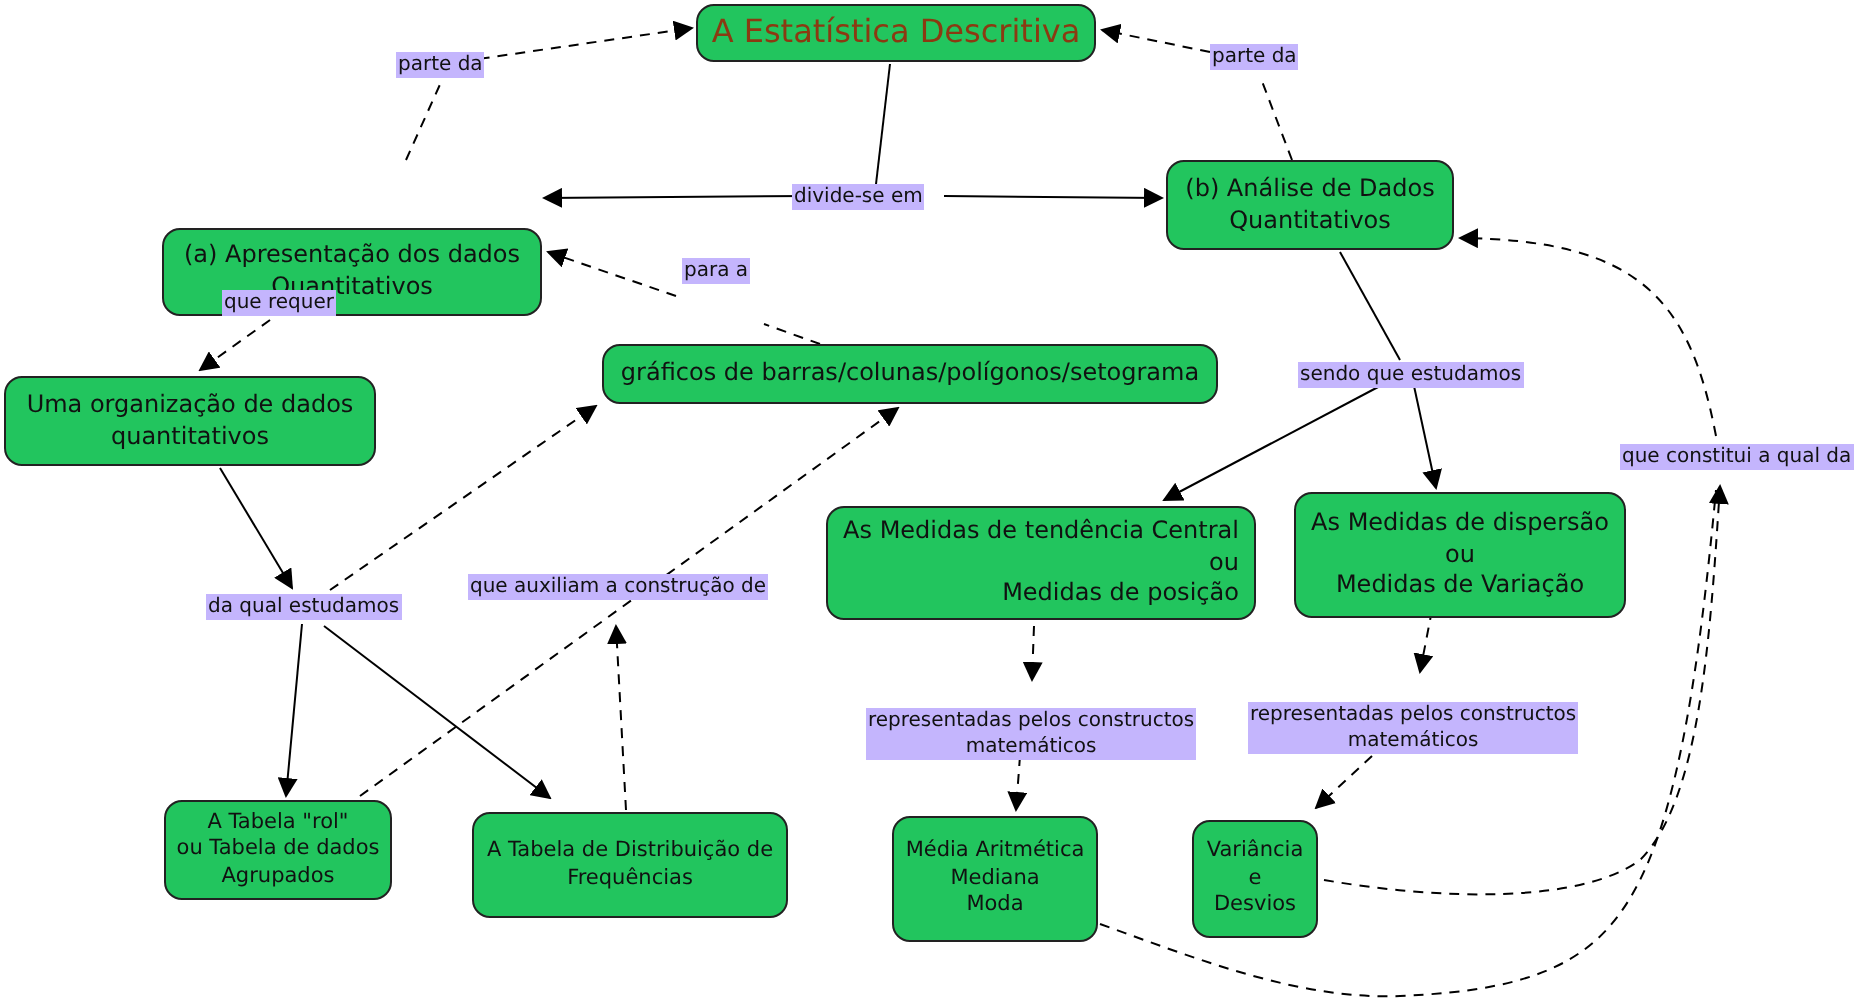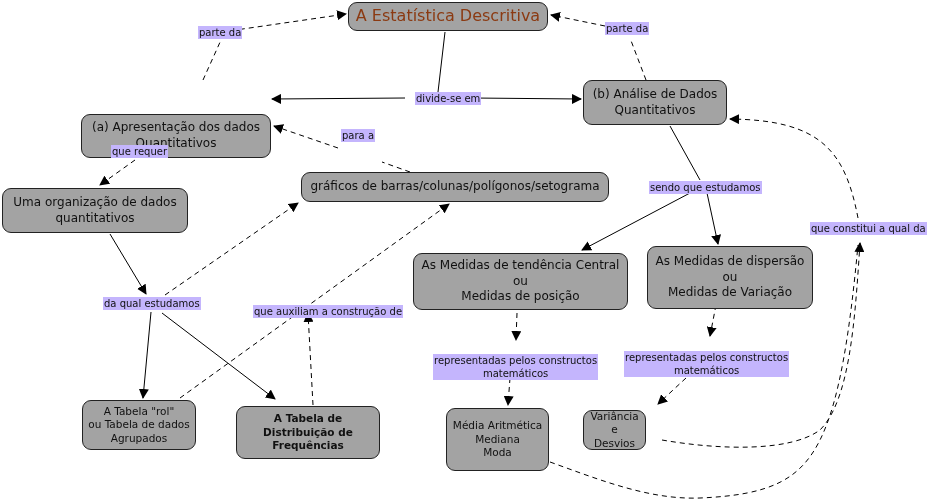--- a/index.html
+++ b/index.html
@@ -1,19 +1,19 @@
 <!DOCTYPE html>
 <html><head>
 <meta charset="utf-8">
 <style>
   html, body { margin:0; padding:0; background:#ffffff; }
   body { width:930px; height:502px; position:relative; overflow:hidden;
          font-family:"DejaVu Sans", sans-serif; }
   svg#edges { position:absolute; left:0; top:0; width:930px; height:502px; }
-  .node { position:absolute; box-sizing:border-box; background:#a3a3a3;
+  .node { position:absolute; box-sizing:border-box; background:#22c55e;
           border:1px solid #222; border-radius:9px; display:flex; align-items:center;
           justify-content:center; text-align:center; color:#111; white-space:pre-line;
           line-height:1.3; }
   .n12 { font-size:12px; }
   .n11 { font-size:10.5px; }
   .root { font-size:16px; color:#8b3a12; }
   .lbl { position:absolute; font-size:10px; color:#111; background:#c4b5fd;
          text-align:center; white-space:pre-line; line-height:1.3; padding:0 1px; }
 </style>
 </head>
@@ -64,43 +64,43 @@
 </svg>
 
 <div class="node root" style="left:348px;top:2px;width:200px;height:29px;">A Estatística Descritiva</div>
 <div class="node n12" style="left:81px;top:82px;width:190px;height:44px;margin-top:32px;">(a) Apresentação dos dados
 Quantitativos</div>
 <div class="node n12" style="left:583px;top:80px;width:144px;height:45px;">(b) Análise de Dados
 Quantitativos</div>
 <div class="node n12" style="left:2px;top:188px;width:186px;height:45px;">Uma organização de dados
 quantitativos</div>
 <div class="node n12" style="left:301px;top:172px;width:308px;height:30px;">gráficos de barras/colunas/polígonos/setograma</div>
-<div class="node n12" style="left:413px;top:253px;width:215px;height:57px;">As Medidas de tendência Central
+<div class="node n12" style="left:413px;top:253px;width:215px;height:57px;text-align:right;">As Medidas de tendência Central
 ou
 Medidas de posição</div>
 <div class="node n12" style="left:647px;top:246px;width:166px;height:63px;">As Medidas de dispersão
 ou
 Medidas de Variação</div>
 <div class="node n11" style="left:82px;top:400px;width:114px;height:50px;">A Tabela "rol"
 ou Tabela de dados
 Agrupados</div>
-<div class="node n11" style="left:236px;top:406px;width:144px;height:53px;font-weight:bold;">A Tabela de Distribuição de
+<div class="node n11" style="left:236px;top:406px;width:158px;height:53px;">A Tabela de Distribuição de
 Frequências</div>
 <div class="node n11" style="left:446px;top:408px;width:103px;height:63px;">Média Aritmética
 Mediana
 Moda</div>
-<div class="node n11" style="left:583px;top:410px;width:63px;height:40px;">Variância
+<div class="node n11" style="left:596px;top:410px;width:63px;height:59px;">Variância
 e
 Desvios</div>
 
 <div class="lbl" style="left:198px;top:26px;">parte da</div>
 <div class="lbl" style="left:605px;top:22px;">parte da</div>
-<div class="lbl" style="left:415px;top:92px;">divide-se em</div>
+<div class="lbl" style="left:396px;top:92px;">divide-se em</div>
 <div class="lbl" style="left:111px;top:145px;">que requer</div>
 <div class="lbl" style="left:341px;top:129px;">para a</div>
 <div class="lbl" style="left:649px;top:181px;">sendo que estudamos</div>
 <div class="lbl" style="left:810px;top:222px;">que constitui a qual da</div>
 <div class="lbl" style="left:103px;top:297px;">da qual estudamos</div>
-<div class="lbl" style="left:234px;top:305px;margin-left:19px;">que auxiliam a construção de</div>
+<div class="lbl" style="left:234px;top:287px;">que auxiliam a construção de</div>
 <div class="lbl" style="left:433px;top:354px;">representadas pelos constructos
 matemáticos</div>
 <div class="lbl" style="left:624px;top:351px;">representadas pelos constructos
 matemáticos</div>
 
 </body></html>

